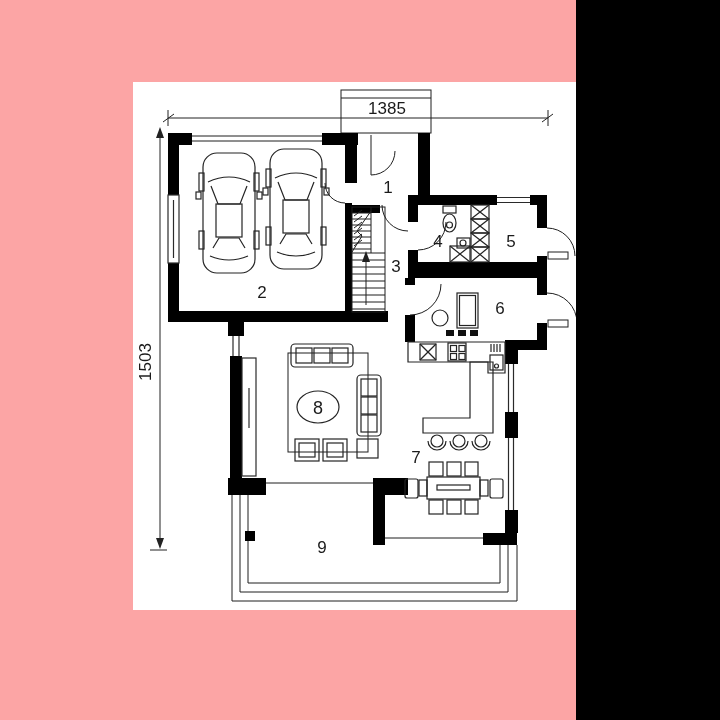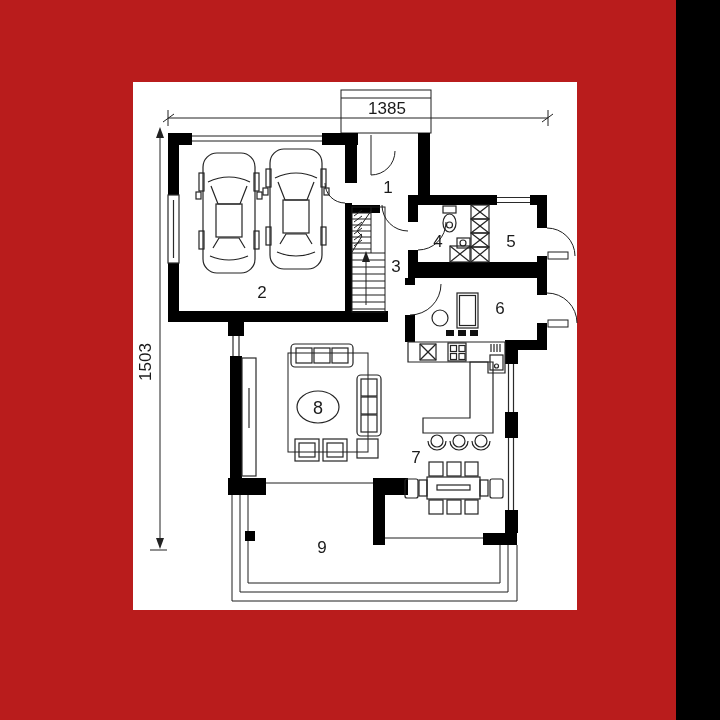--- a/index.html
+++ b/index.html
@@ -1,17 +1,17 @@
 <!DOCTYPE html>
 <html><head>
 <meta charset="utf-8">
 <style>
   html,body{margin:0;padding:0;}
   body{background:#000;font-family:"Liberation Sans", sans-serif;}
-  .stage{position:relative;width:676px;height:720px;background:#b91c1c;overflow:hidden;}
+  .stage{position:relative;width:576px;height:720px;background:#fca5a5;overflow:hidden;}
   .plan-svg{position:absolute;left:0;top:0;}
   text{font-family:"Liberation Sans", sans-serif;fill:#1b1b1b;}
   .wall{fill:#000;stroke:none;}
   .thin{stroke:#1f1f1f;stroke-width:1;fill:none;}
   .furnline{stroke:#242424;stroke-width:1.2;fill:none;}
   .dim{stroke:#222;stroke-width:1;fill:none;}
   .glass{stroke:#2a2a2a;stroke-width:1.2;fill:none;}
 </style>
 </head>
 <body>

